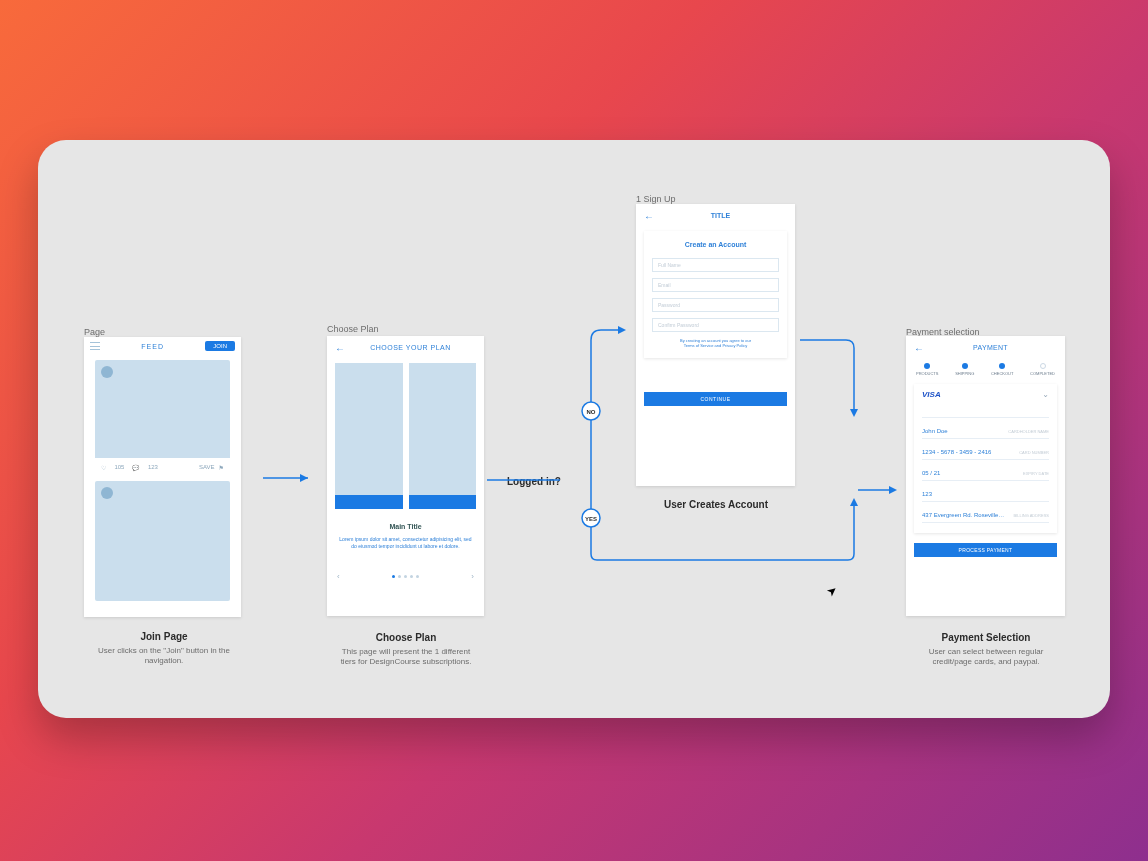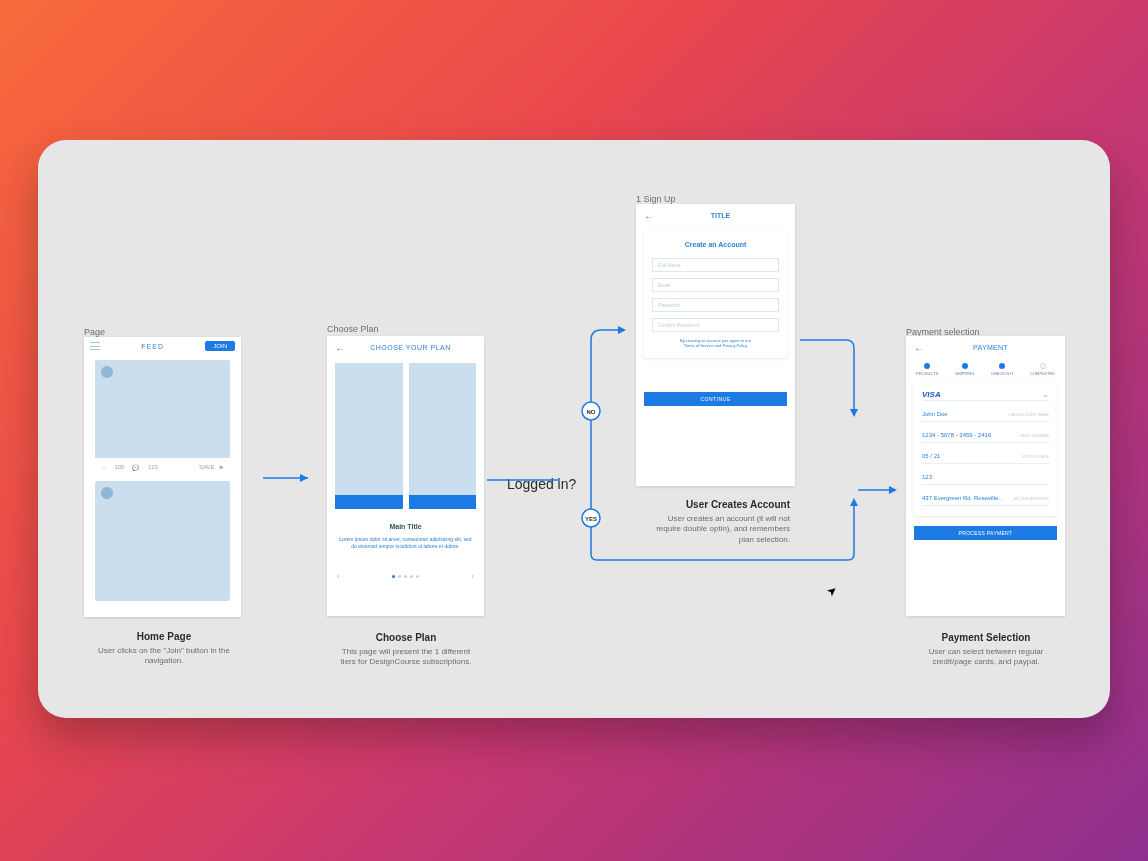--- a/index.html
+++ b/index.html
@@ -71,39 +71,39 @@
   
   .payment { left: 906px; top: 336px; width: 159px; height: 280px; }
   .payment .header { display:flex; align-items:center; padding:6px 8px; }
   .payment .title { flex:1; text-align:center; font-size:7px; letter-spacing:.3px; color:#2f81d8; }
   .payment .steps { display:flex; justify-content:space-between; padding:4px 10px 6px; }
   .payment .step { text-align:center; }
   .payment .step .circ { width:6px; height:6px; border-radius:50%; margin:0 auto 2px; background:#1b7ae3; }
   .payment .step.off .circ { background:#fff; border:1px solid #cbd8e4; }
   .payment .step .lbl { font-size:4px; color:#6b7b8c; }
   .payment .pcard { margin:2px 8px 0; background:#fff; box-shadow:0 1px 3px rgba(0,0,0,.10); padding:6px 8px 10px; }
-  .payment .visa-row { display:flex; justify-content:space-between; align-items:flex-end; font-size:8px; color:#2054c7; font-weight:800; font-style:italic; padding-bottom:1px; border-bottom:1px solid #e7eef5; }
+  .payment .visa-row { display:flex; justify-content:space-between; align-items:flex-end; font-size:8px; color:#2054c7; font-weight:800; font-style:italic; padding-bottom:18px; border-bottom:1px solid #e7eef5; }
   .payment .visa-row .chev { font-size:8px; color:#9ab; font-weight:400; font-style:normal; }
   .payment .prow { display:flex; justify-content:space-between; align-items:flex-end; border-bottom:1px solid #e7eef5; padding:10px 0 4px; }
   .payment .prow .val { font-size:6px; color:#2f81d8; }
   .payment .prow .hint { font-size:4px; color:#c3ccd5; }
   .payment .process { margin:10px 8px 0; height:14px; background:#1b7ae3; color:#fff; font-size:5px; display:flex; align-items:center; justify-content:center; letter-spacing:.3px; }
 
   
   .caption { position:absolute; text-align:center; }
   .caption .ct { font-size:10px; font-weight:700; color:#2b2b2b; }
   .caption .cd { font-size:8px; color:#6d6d6d; margin-top:4px; line-height:1.3; }
 
   
   svg.flow { position:absolute; left:0; top:0; width:1148px; height:861px; pointer-events:none; }
   .arrow-line { stroke:#1b7ae3; stroke-width:1.5; fill:none; }
   .arrow-head { fill:#1b7ae3; }
   .node-circle { fill:#fff; stroke:#1b7ae3; stroke-width:1.5; }
   .node-text { font-size:6px; fill:#2b2b2b; font-weight:700; text-anchor:middle; dominant-baseline:middle; }
-  .logged-in { position:absolute; font-size:14px; font-weight:400; color:#2b2b2b; }
+  .logged-in { position:absolute; font-size:10px; font-weight:700; color:#2b2b2b; }
   .cursor { position:absolute; font-size:12px; color:#000; }
 </style>
 </head>
 <body>
 
 <div class="canvas"></div>
 
 <div class="label" style="left:84px;top:327px;">Page</div>
 <div class="label" style="left:327px;top:324px;">Choose Plan</div>
 <div class="label" style="left:636px;top:194px;">1 Sign Up</div>
@@ -226,30 +226,29 @@
       </div>
     <div class="prow">
         <span class="val">437 Evergreen Rd. Roseville…</span>
         <span class="hint">BILLING ADDRESS</span>
       </div>
   </div>
   <div class="process">PROCESS PAYMENT</div>
 </div>
 
 <div class="caption" style="left:94px; top:631px; width:140px;">
-  <div class="ct">Home Page</div>
+  <div class="ct">Join Page</div>
   <div class="cd">User clicks on the "Join" button in the navigation.</div>
 </div>
 <div class="caption" style="left:334px; top:632px; width:144px;">
   <div class="ct">Choose Plan</div>
   <div class="cd">This page will present the 1 different tiers for DesignCourse subscriptions.</div>
 </div>
-<div class="caption" style="left:642px; top:499px; width:148px;text-align:right;">
+<div class="caption" style="left:642px; top:499px; width:148px;">
   <div class="ct">User Creates Account</div>
-  <div class="cd">User creates an account (it will not require double optin), and remembers plan selection.</div>
 </div>
 <div class="caption" style="left:913px; top:632px; width:146px;">
   <div class="ct">Payment Selection</div>
   <div class="cd">User can select between regular credit/page cards, and paypal.</div>
 </div>
 
 <div class="logged-in" style="left:507px; top:476px;">Logged in?</div>
 <div class="cursor" style="left: 827px; top: 584px; transform: rotate(-40deg);">➤</div>
 
 <svg class="flow">

